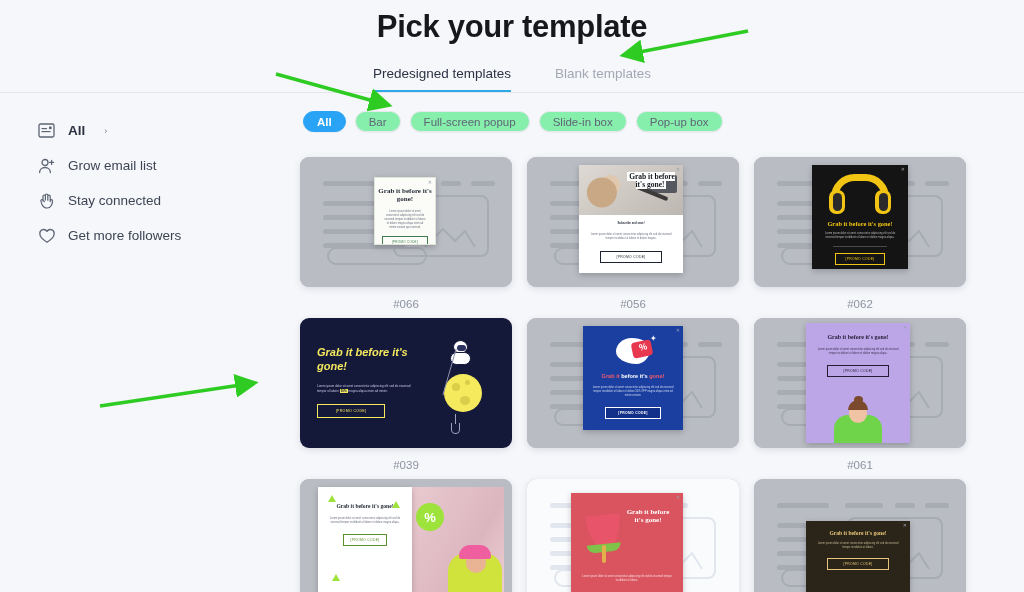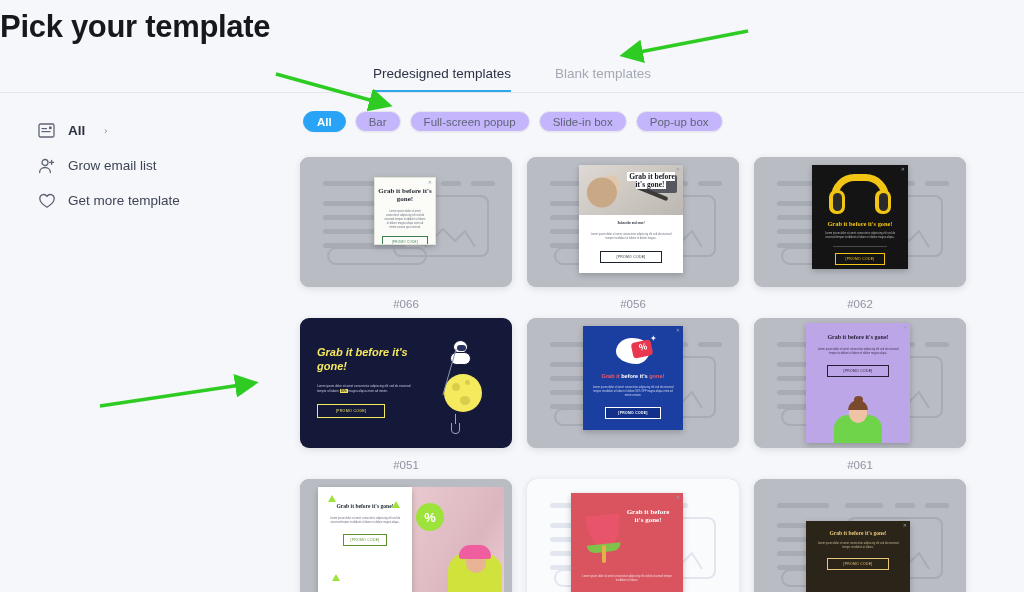--- a/index.html
+++ b/index.html
@@ -7,21 +7,21 @@
     width: 1024px; height: 592px;
     background: #f6f7fa;
     font-family: "Liberation Sans", sans-serif;
     overflow: hidden;
   }
   #app { position: relative; width: 1024px; height: 592px; background: #f6f7fa; }
 
   
   .header { width: 100%; padding-top: 4px; background: #f6f7fa; }
   .page-title {
-    text-align: left;
+    text-align: center;
     font-size: 31px;
     font-weight: bold;
     color: #16181c;
     letter-spacing: -0.3px;
     line-height: 46px;
   }
   .tabs {
     display: flex; justify-content: center; align-items: flex-end;
     gap: 44px; margin-top: 8px; height: 34px;
   }
@@ -52,21 +52,21 @@
   }
   .side-label { font-size: 13.5px; color: #3d4454; }
   .side-item.all .side-label { font-weight: bold; color: #2b3141; }
   .chev { font-size: 9px; color: #767c8b; margin-left: 7px; }
 
   
   .content { flex: 1; padding-top: 18px; }
   .chips { display: flex; gap: 9px; padding-left: 5px; height: 22px; }
   .chip {
     height: 21px; padding: 0 13px; border-radius: 11px;
-    background: #c4b5fd; border: 1px solid #e6e8ef;
+    background: #86efac; border: 1px solid #e6e8ef;
     font-size: 11.5px; color: #5e6575;
     display: flex; align-items: center; justify-content: center;
     cursor: pointer; box-shadow: 0 1px 1px rgba(40,50,80,.05);
     white-space: nowrap;
   }
   .chip.active {
     background: #29a3f5; border-color: #29a3f5; color: #ffffff; font-weight: bold;
   }
 
   .grid {
@@ -422,28 +422,36 @@
           <svg width="18" height="18" viewBox="0 0 18 18">
             <circle cx="7" cy="5.5" r="3" fill="none" stroke="#5d6474" stroke-width="1.3"></circle>
             <path d="M1.6 15.5c0-3 2.4-5 5.4-5s5.4 2 5.4 5" fill="none" stroke="#5d6474" stroke-width="1.3" stroke-linecap="round"></path>
             <path d="M13.6 3.4v4M11.6 5.4h4" stroke="#5d6474" stroke-width="1.3" stroke-linecap="round"></path>
           </svg>
         </span>
         <span class="side-label">Grow email list</span>
       </div>
 
 
+      <div class="side-item">
+        <span class="ic">
+          <svg width="18" height="18" viewBox="0 0 18 18">
+            <path d="M5 9V4.2a1.2 1.2 0 012.4 0V8M7.4 8V3.2a1.2 1.2 0 012.4 0V8M9.8 8.2V4.4a1.2 1.2 0 012.4 0v5.2M12.2 8.4a1.2 1.2 0 012.3.3c0 3.6-1.8 7.3-5.2 7.3-3 0-4.8-2-5.6-4.3L3 9.4a1.2 1.2 0 012-1.3l1.4 1.6" fill="none" stroke="#5d6474" stroke-width="1.2" stroke-linecap="round" stroke-linejoin="round"></path>
+          </svg>
+        </span>
+        <span class="side-label">Stay connected</span>
+      </div>
 
       <div class="side-item">
         <span class="ic">
           <svg width="18" height="16" viewBox="0 0 18 16">
             <path d="M9 14.2S1.8 10 1.8 5.6A3.9 3.9 0 019 3.4a3.9 3.9 0 017.2 2.2C16.2 10 9 14.2 9 14.2z" fill="none" stroke="#5d6474" stroke-width="1.3" stroke-linejoin="round"></path>
           </svg>
         </span>
-        <span class="side-label">Get more template</span>
+        <span class="side-label">Get more followers</span>
       </div>
 
     </div>
 
     <div class="content">
 
       <div class="chips">
         <div class="chip active">All</div>
         <div class="chip">Bar</div>
         <div class="chip">Full-screen popup</div>
@@ -565,21 +573,21 @@
               <i style="left:21px;top:6px;width:5px;height:5px;"></i>
               <i style="left:16px;top:22px;width:10px;height:9px;"></i>
             </div>
             <div class="astro">
               <div class="helmet"></div>
               <div class="body2"></div>
             </div>
             <div class="rod"></div>
             <div class="anchor"></div>
           </div>
-          <div class="caption">#051</div>
+          <div class="caption">#039</div>
         </div>
 
         <div class="cell">
           <div class="card c059">
             <div class="wf grey">
               <div class="wf-panel">
                 <div class="bar" style="left:14px; top:16px; width:52px;"></div>
                 <div class="bar" style="left:82px; top:16px; width:38px;"></div>
                 <div class="bar" style="left:132px; top:16px; width:20px;"></div>
                 <div class="bar" style="left:162px; top:16px; width:24px;"></div>

